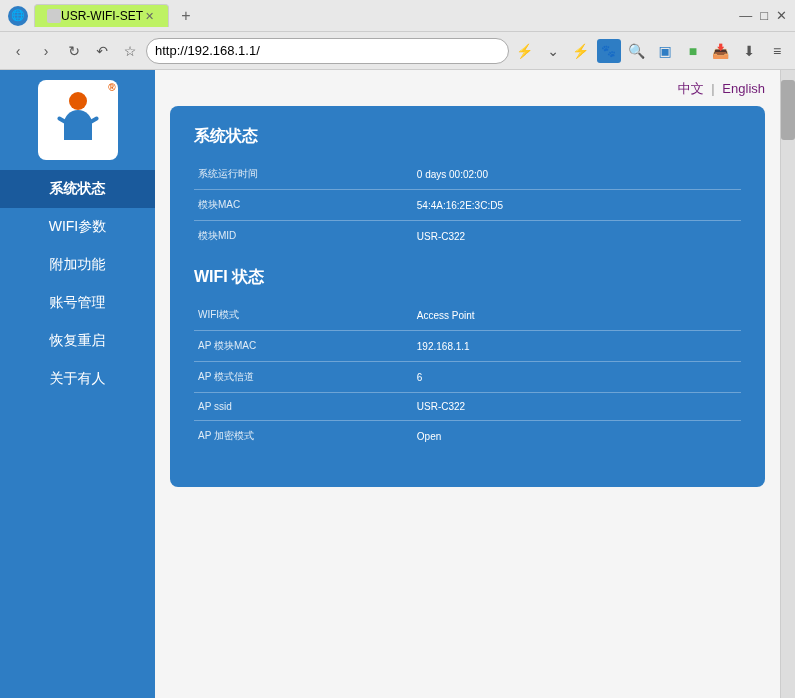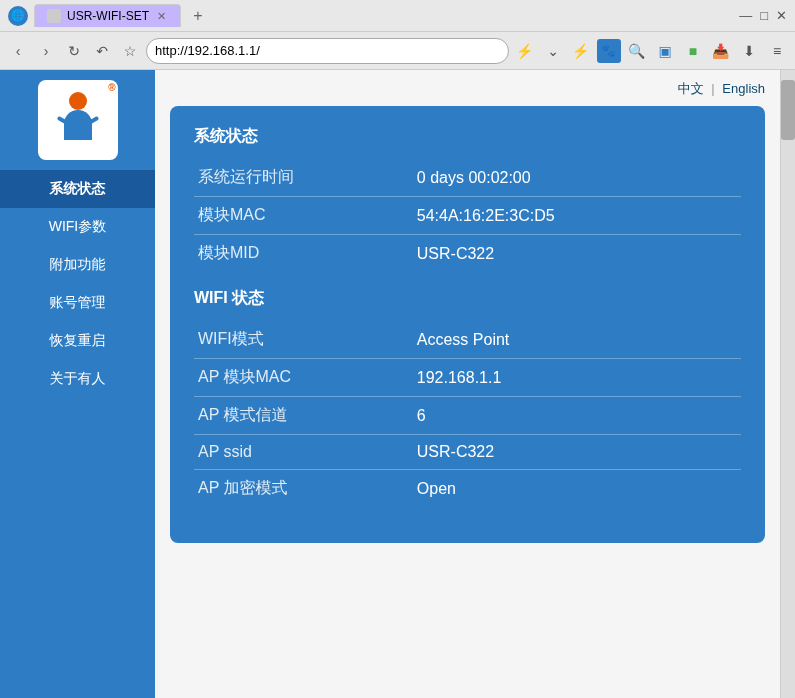--- a/index.html
+++ b/index.html
@@ -14,28 +14,27 @@
       padding: 0 8px;
       border-bottom: 1px solid #ccc;
       justify-content: space-between;
     }
     .browser-titlebar-left {
       display: flex;
       align-items: center;
       gap: 6px;
     }
     .browser-tab {
-      background: #c4b5fd;
+      background: #bef264;
       border: 1px solid #ccc;
       border-bottom: none;
       padding: 4px 12px;
       border-radius: 4px 4px 0 0;
       display: flex;
       align-items: center;
-      gap: 6px;
       font-size: 12px;
     }
     .tab-favicon {
       width: 14px;
       height: 14px;
       background: #ccc;
       border-radius: 2px;
     }
     .tab-close {
       font-size: 11px;
@@ -212,21 +211,21 @@
     }
 
     
     .lang-bar {
       text-align: right;
       margin-bottom: 8px;
       font-size: 13px;
       color: #333;
     }
     .lang-bar a {
-      color: #0c4a6e;
+      color: #701a75;
       text-decoration: none;
       cursor: pointer;
     }
     .lang-bar .separator { color: #999; margin: 0 4px; }
 
     
     .status-card {
       background: #2e7dc4;
       border-radius: 8px;
       padding: 20px 24px;
@@ -238,21 +237,21 @@
       margin-bottom: 12px;
       font-family: 'Microsoft YaHei', Arial, sans-serif;
     }
     .info-table {
       width: 100%;
       border-collapse: collapse;
       margin-bottom: 16px;
     }
     .info-table tr td {
       padding: 8px 4px;
-      font-size: 16px;
+      font-size: 10px;
       border-bottom: 1px solid rgba(255,255,255,0.3);
       font-family: 'Microsoft YaHei', Arial, sans-serif;
     }
     .info-table tr:last-child td {
       border-bottom: none;
     }
     .info-table td:first-child {
       color: rgba(255,255,255,0.85);
       width: 40%;
     }

